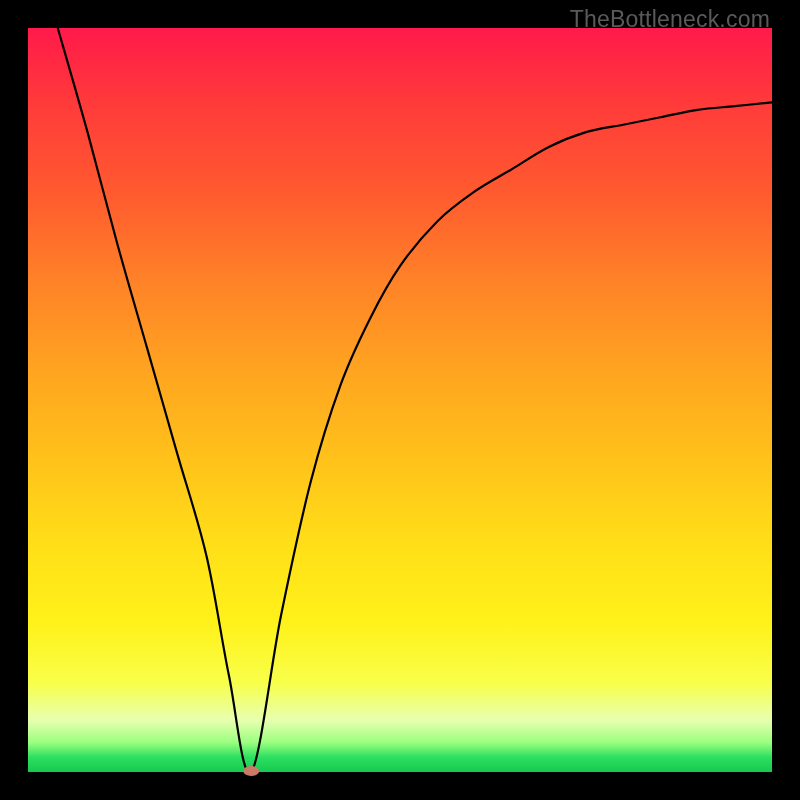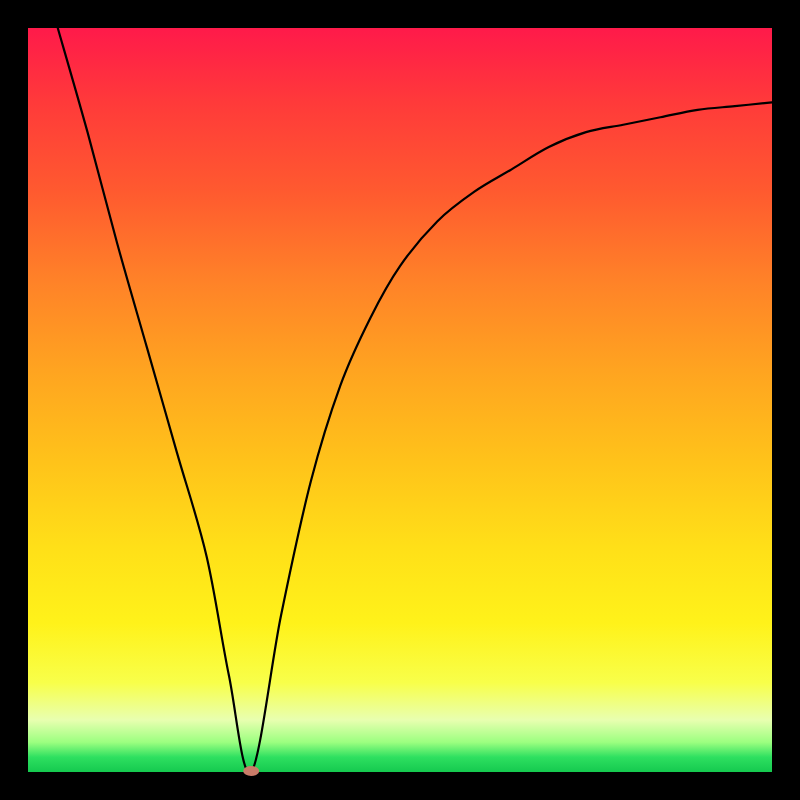--- a/index.html
+++ b/index.html
@@ -67,20 +67,21 @@
     stroke: #000;
     stroke-width: 2.2;
     stroke-linecap: round;
   }
 </style>
 </head>
 <body>
 
 <div class="frame">
 
+  <div class="attribution">TheBottleneck.com</div>
 
   <div class="plot">
     <svg class="curve" viewBox="0 0 744 744" preserveAspectRatio="none">
       <path id="curve-path" class="line" d="M 29.76 0 C 34.72 17.359999999999996, 49.6 68.19999999999996, 59.52 104.15999999999997 C 69.44 140.11999999999998, 79.36 179.79999999999998, 89.28 215.76 C 99.2 251.72, 109.12 285.20000000000005, 119.04 319.92 C 128.96 354.64, 138.88000000000002 389.36, 148.8 424.08 C 158.72 458.79999999999995, 169.88 491.04, 178.56 528.24 C 187.24 565.44, 193.44000000000003 611.3199999999999, 200.88000000000002 647.28 C 208.32000000000002 683.24, 214.51999999999998 753.92, 223.2 744 C 231.88 734.08, 243.04 636.12, 252.96 587.76 C 262.88 539.4, 272.8 492.28, 282.72 453.84 C 292.64000000000004 415.4, 302.55999999999995 384.4, 312.47999999999996 357.12 C 322.4 329.84000000000003, 332.32 310, 342.24 290.16 C 352.16 270.32000000000005, 360.84 254.2, 372 238.07999999999998 C 383.16 221.95999999999998, 396.80000000000007 205.84000000000006, 409.20000000000005 193.44000000000005 C 421.6 181.04000000000005, 434 172.35999999999996, 446.4 163.67999999999995 C 458.79999999999995 154.99999999999994, 471.20000000000005 148.79999999999998, 483.6 141.36 C 496 133.92000000000004, 508.4 125.24000000000008, 520.8 119.04000000000008 C 533.1999999999999 112.84000000000007, 545.6 107.87999999999998, 558 104.15999999999997 C 570.4 100.43999999999996, 582.8000000000001 99.20000000000003, 595.2 96.72000000000003 C 607.6 94.24000000000002, 620 91.75999999999998, 632.4 89.27999999999997 C 644.8 86.79999999999997, 657.2 83.70000000000003, 669.6 81.84000000000003 C 682 79.98000000000003, 694.4 79.36000000000001, 706.8 78.12 C 719.1999999999999 76.88, 737.8 75.01999999999998, 744 74.39999999999998"></path>
       <ellipse id="min-marker" class="marker" rx="8" ry="5" cx="223.2" cy="743"></ellipse>
     </svg>
   </div>
 
 </div>
 

